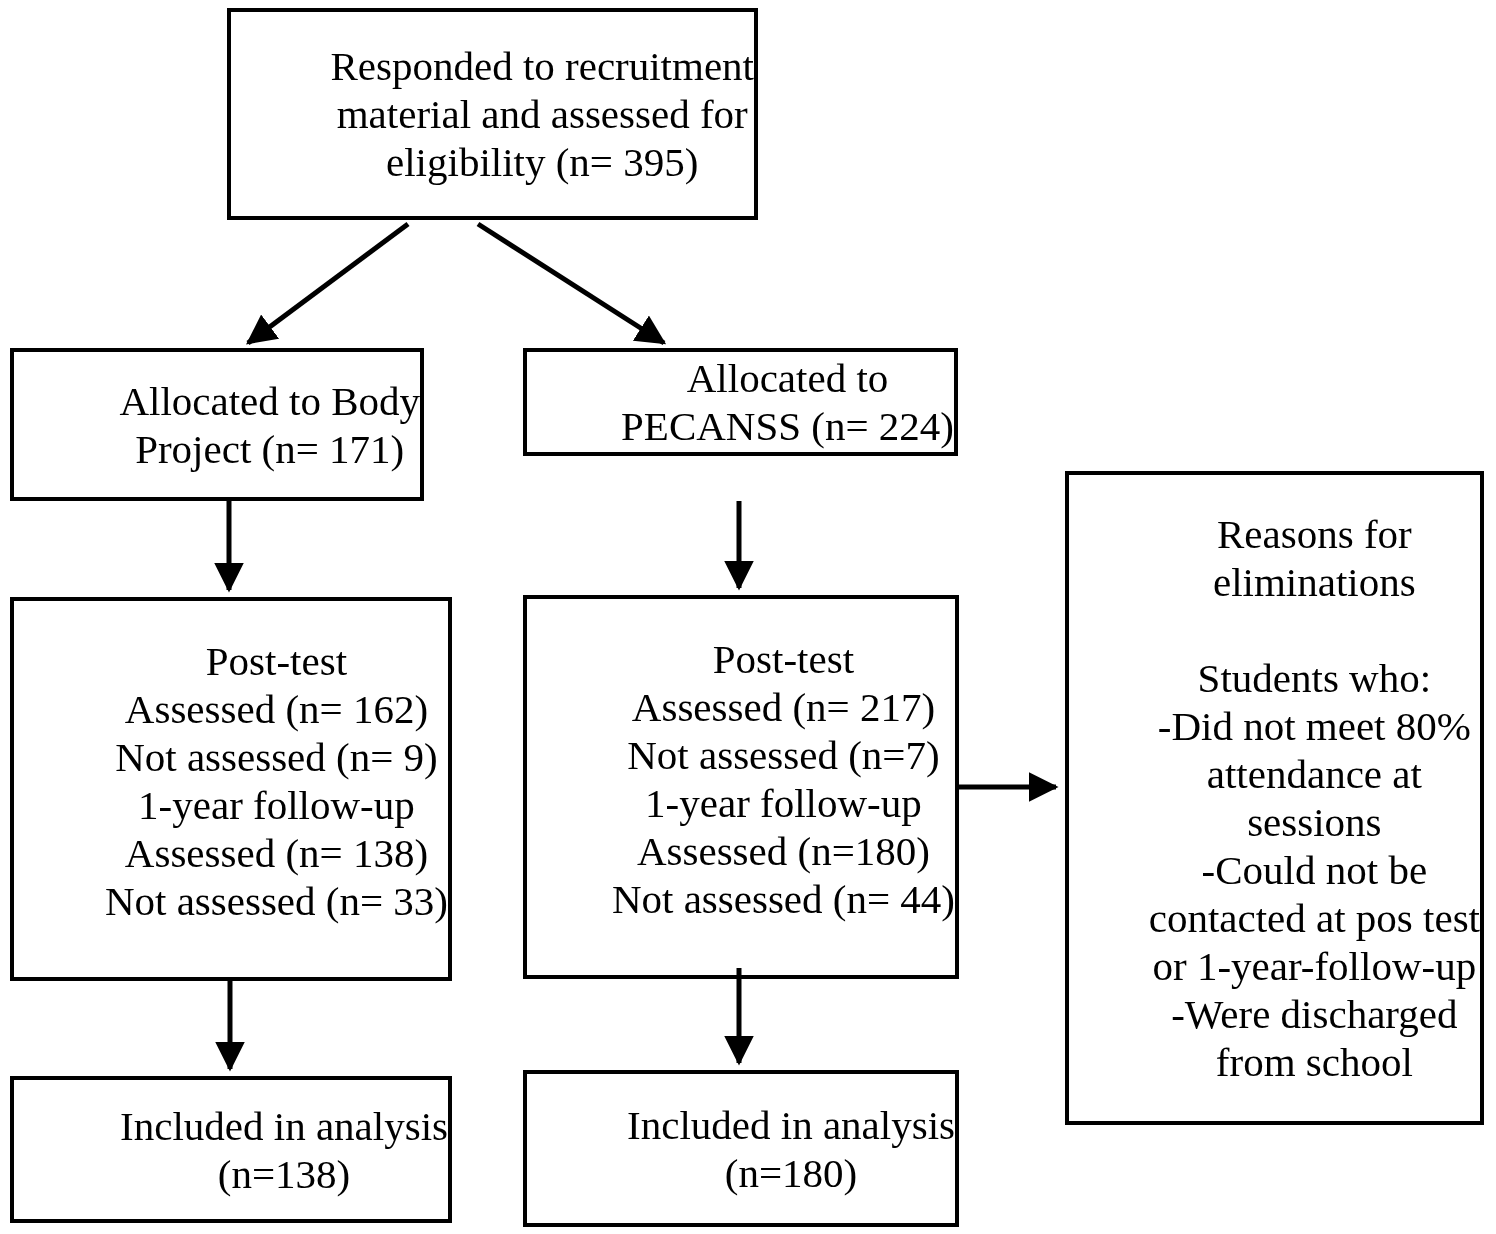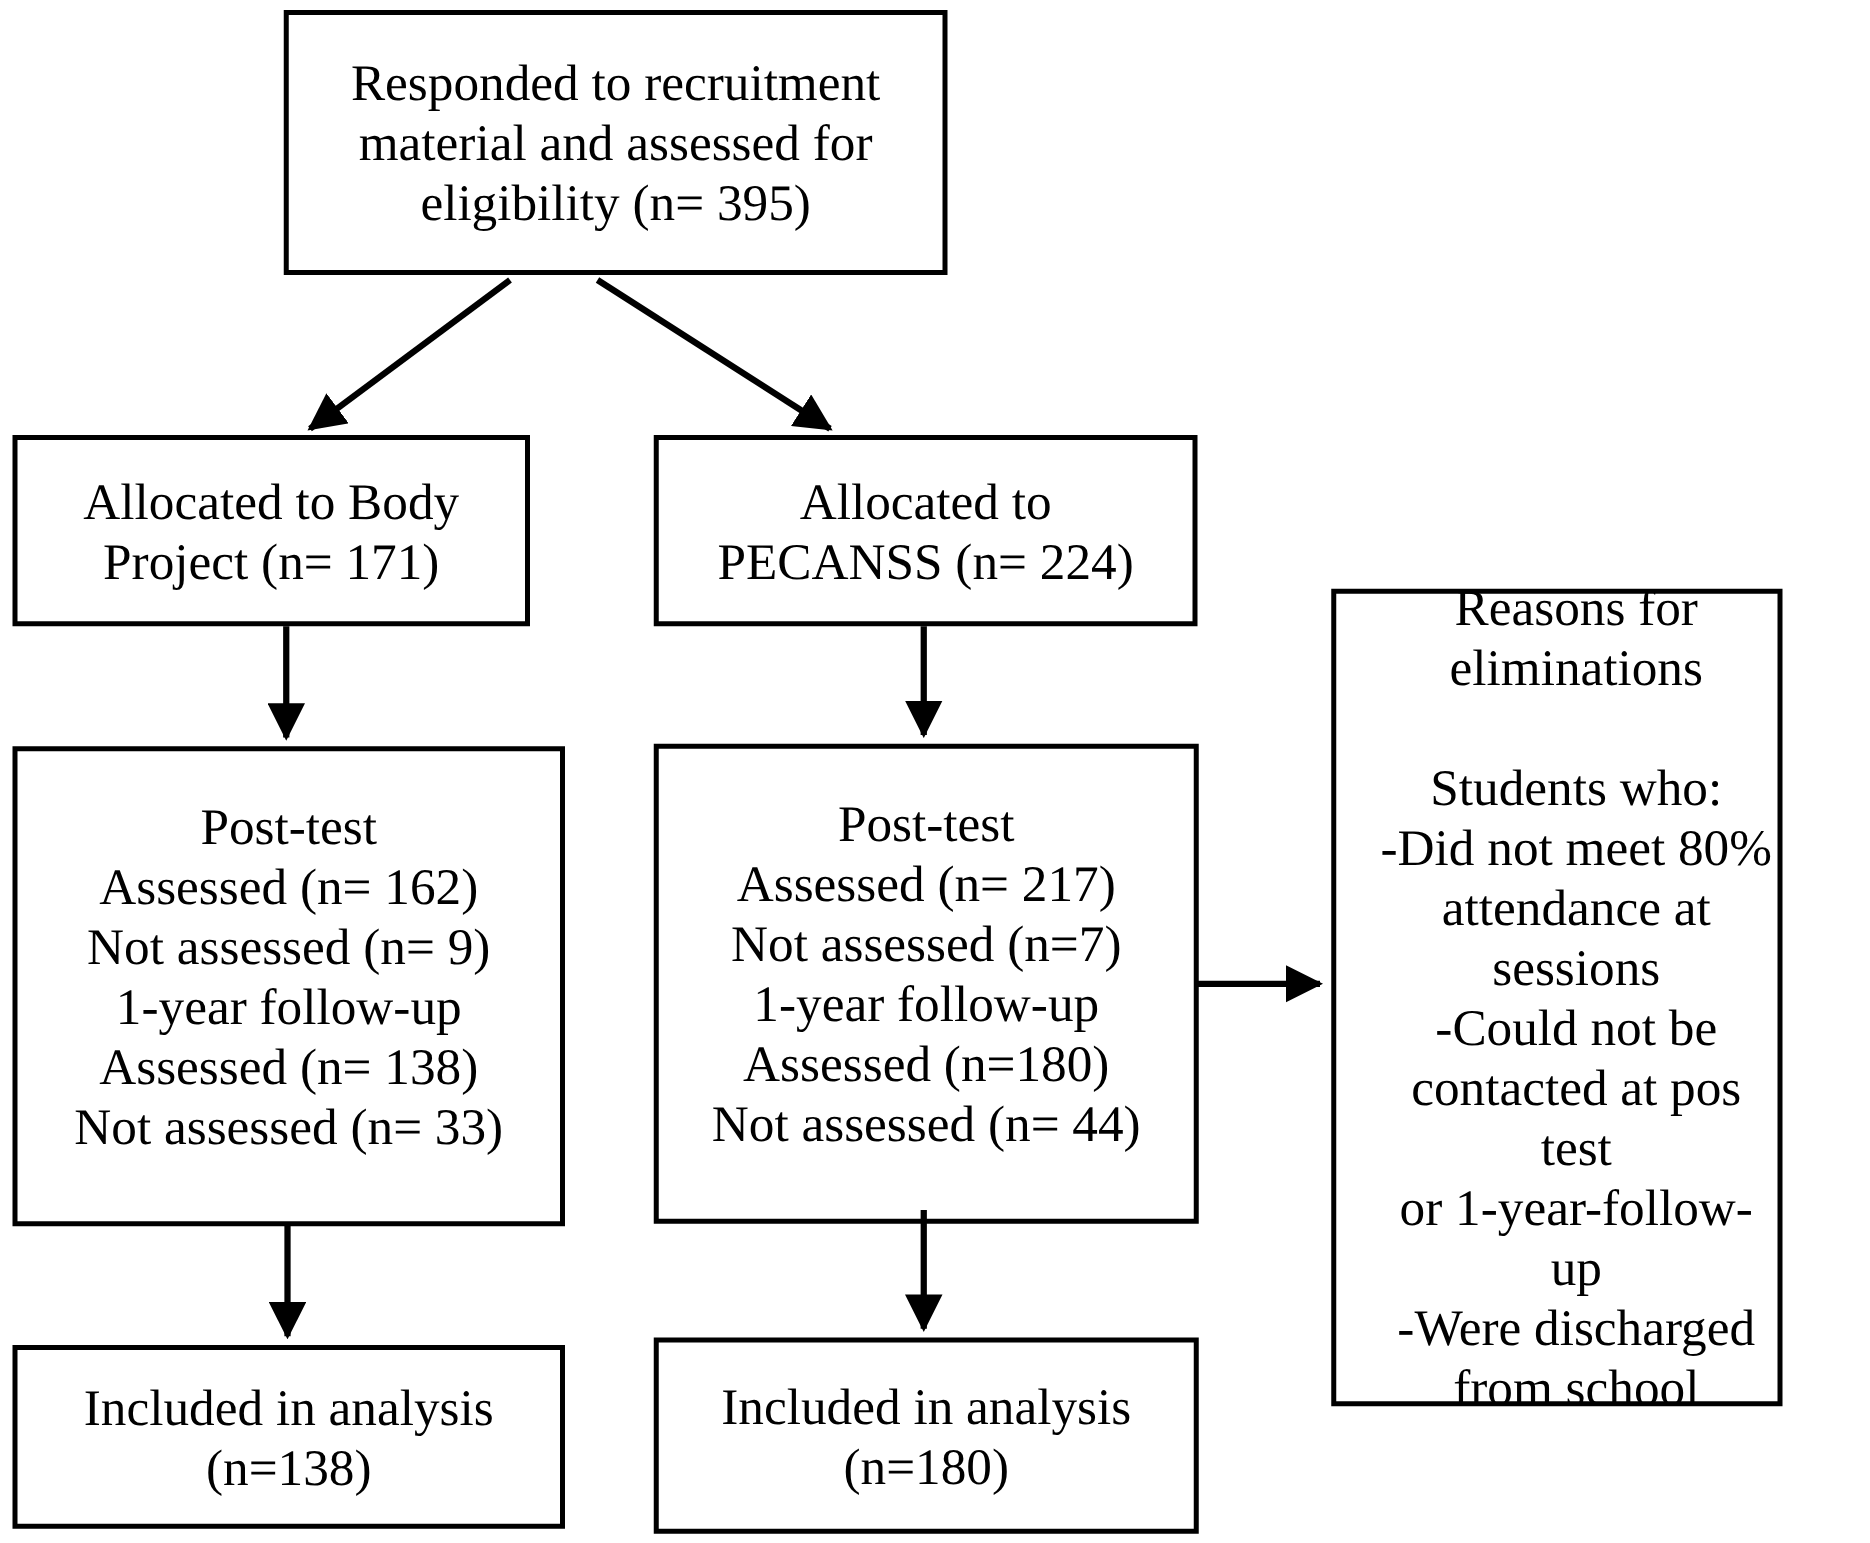--- a/index.html
+++ b/index.html
@@ -16,21 +16,21 @@
     color: #000000;
     overflow: hidden;
   }
   .fbox {
     position: absolute;
     box-sizing: border-box;
     border: 4px solid #000000;
     background: #ffffff;
     display: flex;
     align-items: center;
-    justify-content: center;
+    justify-content: flex-end;
   }
   .fbox .txt {
     white-space: pre-line;
     text-align: center;
     font-size: 41px;
     line-height: 48px;
   }
   .fbox.top-align {
     align-items: flex-start;
     padding-top: 36px;
@@ -57,21 +57,21 @@
     <div class="txt">Responded to recruitment
 material and assessed for
 eligibility (n= 395)</div>
   </div>
 
   <div class="fbox" style="left:10px; top:348px; width:414px; height:153px;">
     <div class="txt">Allocated to Body
 Project (n= 171)</div>
   </div>
 
-  <div class="fbox" style="left:523px; top:348px; width:435px; height:153px;">
+  <div class="fbox" style="left:523px; top:348px; width:435px; height:108px;">
     <div class="txt">Allocated to
 PECANSS (n= 224)</div>
   </div>
 
   <div class="fbox top-align" style="left:10px; top:597px; width:442px; height:384px;">
     <div class="txt">Post-test
 Assessed (n= 162)
 Not assessed (n= 9)
 1-year follow-up
 Assessed (n= 138)
@@ -80,21 +80,21 @@
 
   <div class="fbox top-align" style="left:523px; top:595px; width:436px; height:384px;">
     <div class="txt">Post-test
 Assessed (n= 217)
 Not assessed (n=7)
 1-year follow-up
 Assessed (n=180)
 Not assessed (n= 44)</div>
   </div>
 
-  <div class="fbox" style="left:1065px; top:471px; width:361px; height:654px;padding-left:31px;">
+  <div class="fbox" style="left:1065px; top:471px; width:419px; height:654px;padding-left:31px;">
     <div class="txt">Reasons for
 eliminations
 
 Students who:
 -Did not meet 80%
 attendance at
 sessions
 -Could not be
 contacted at pos test
 or 1-year-follow-up

